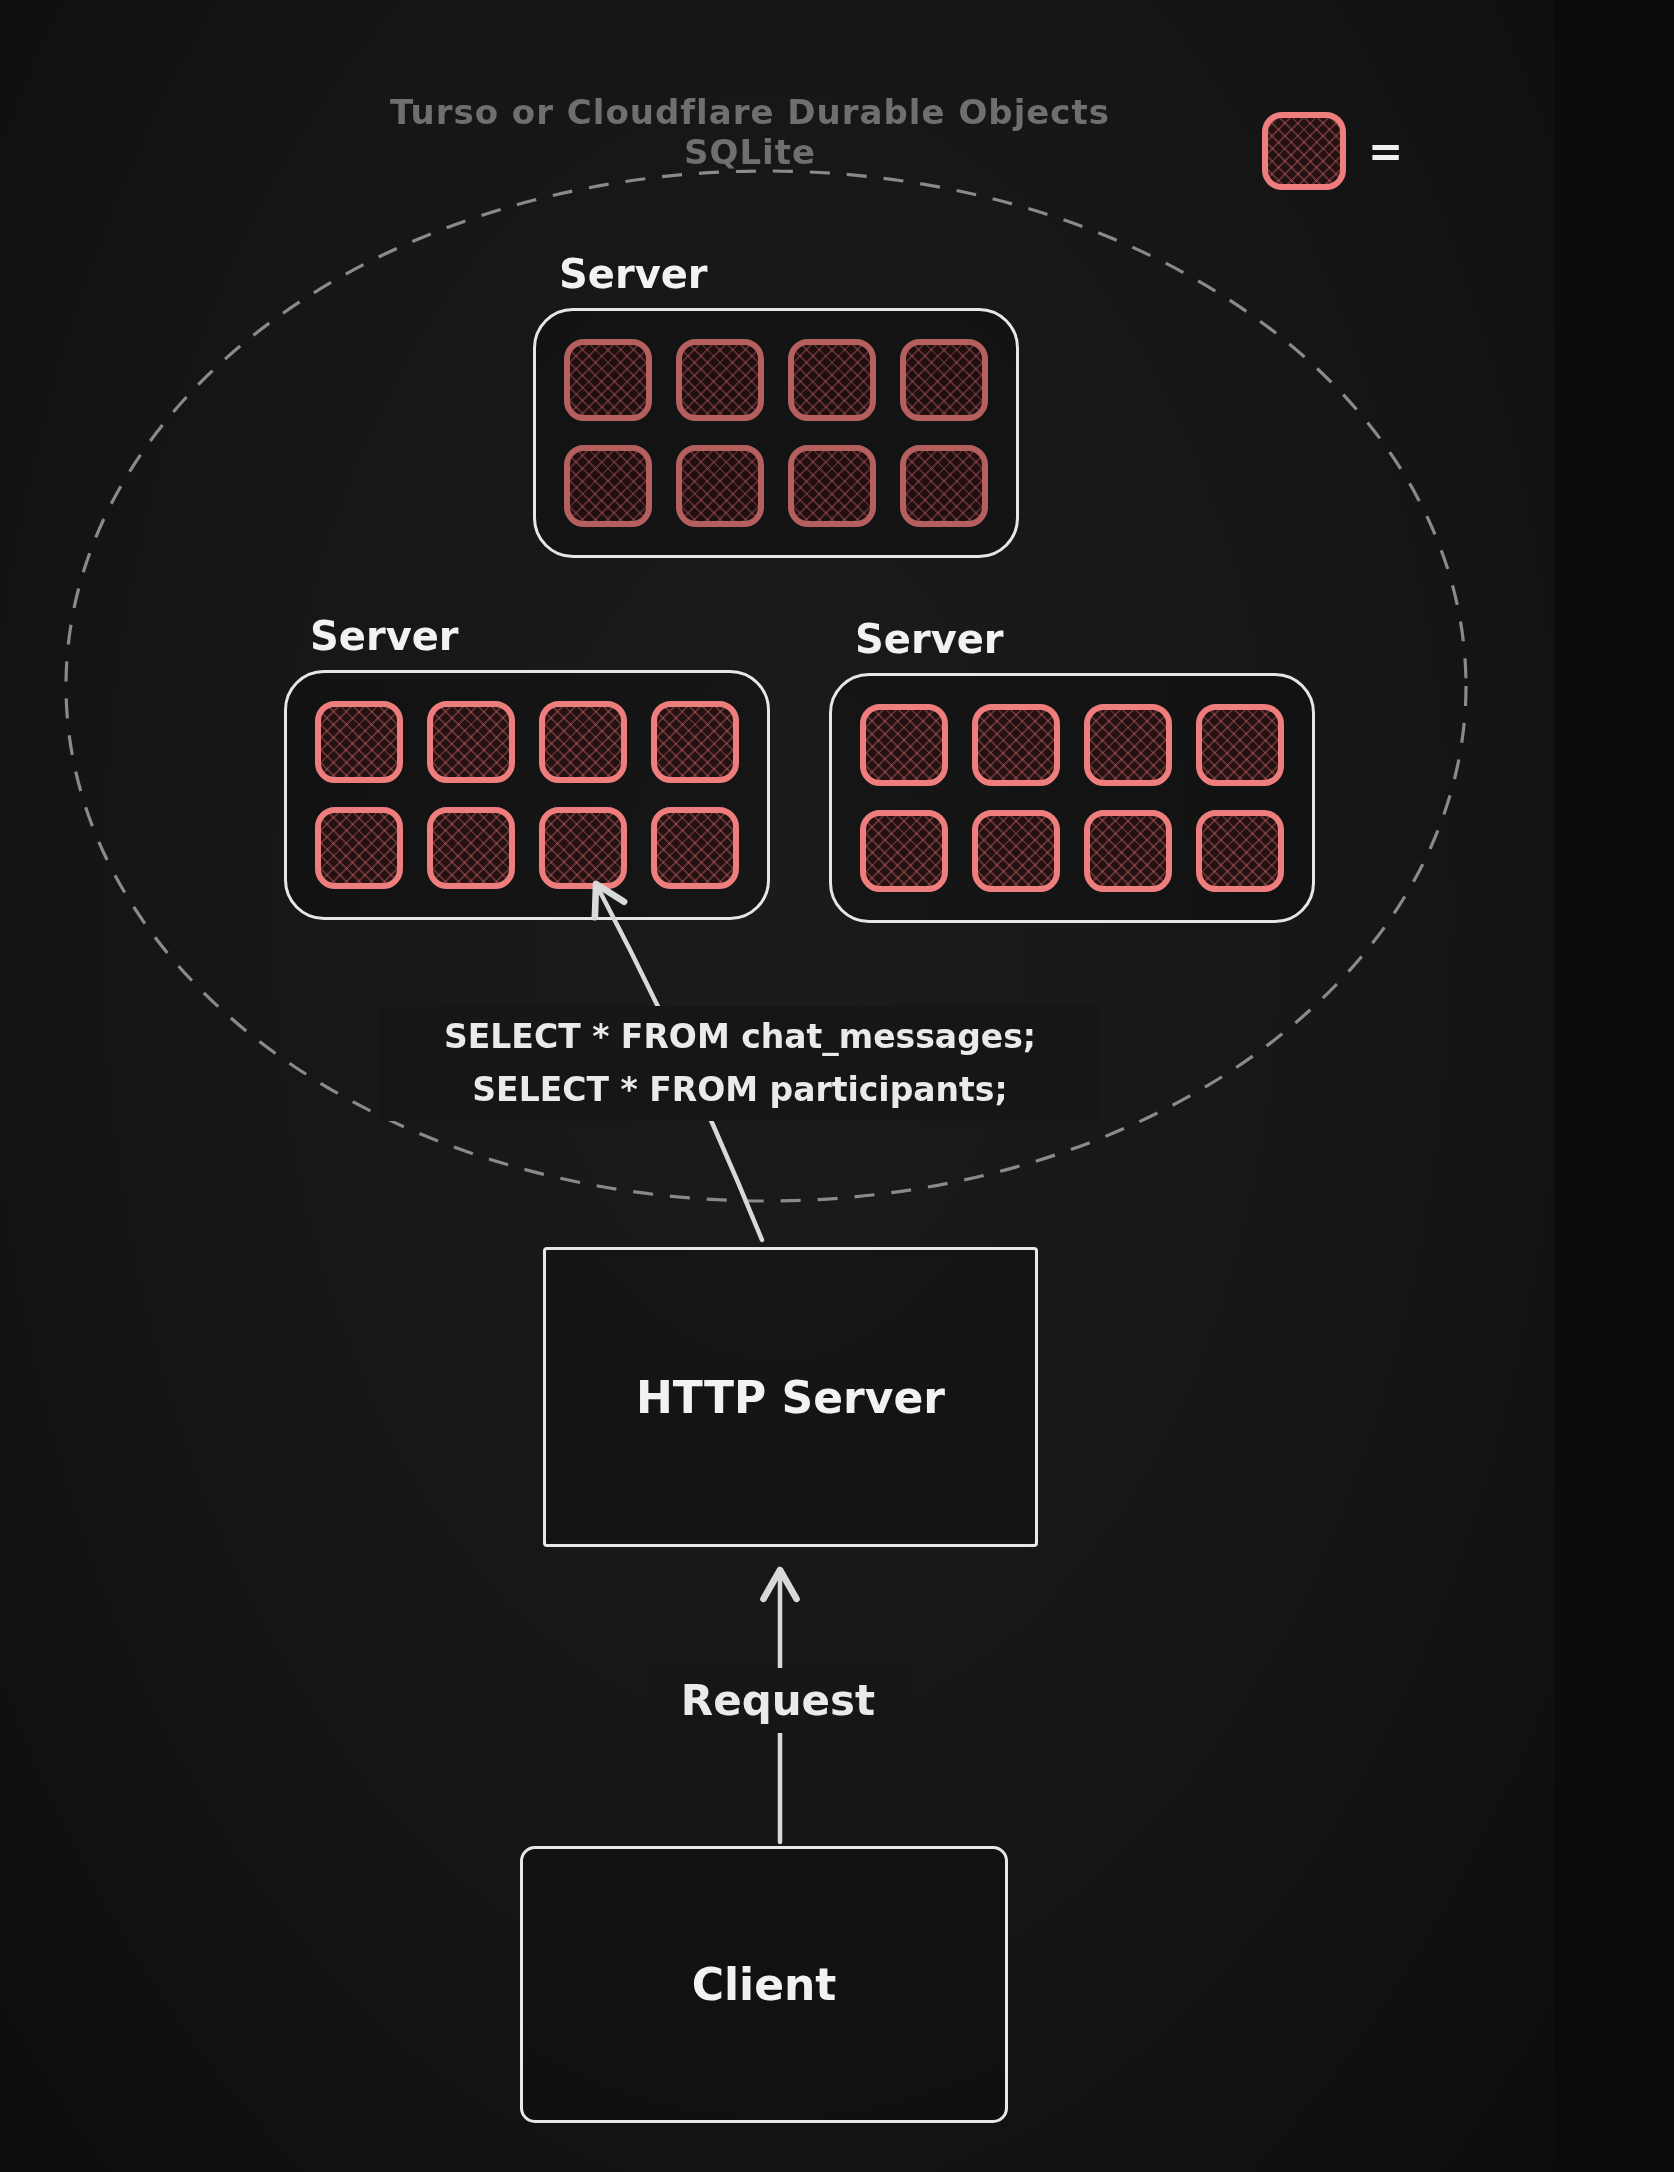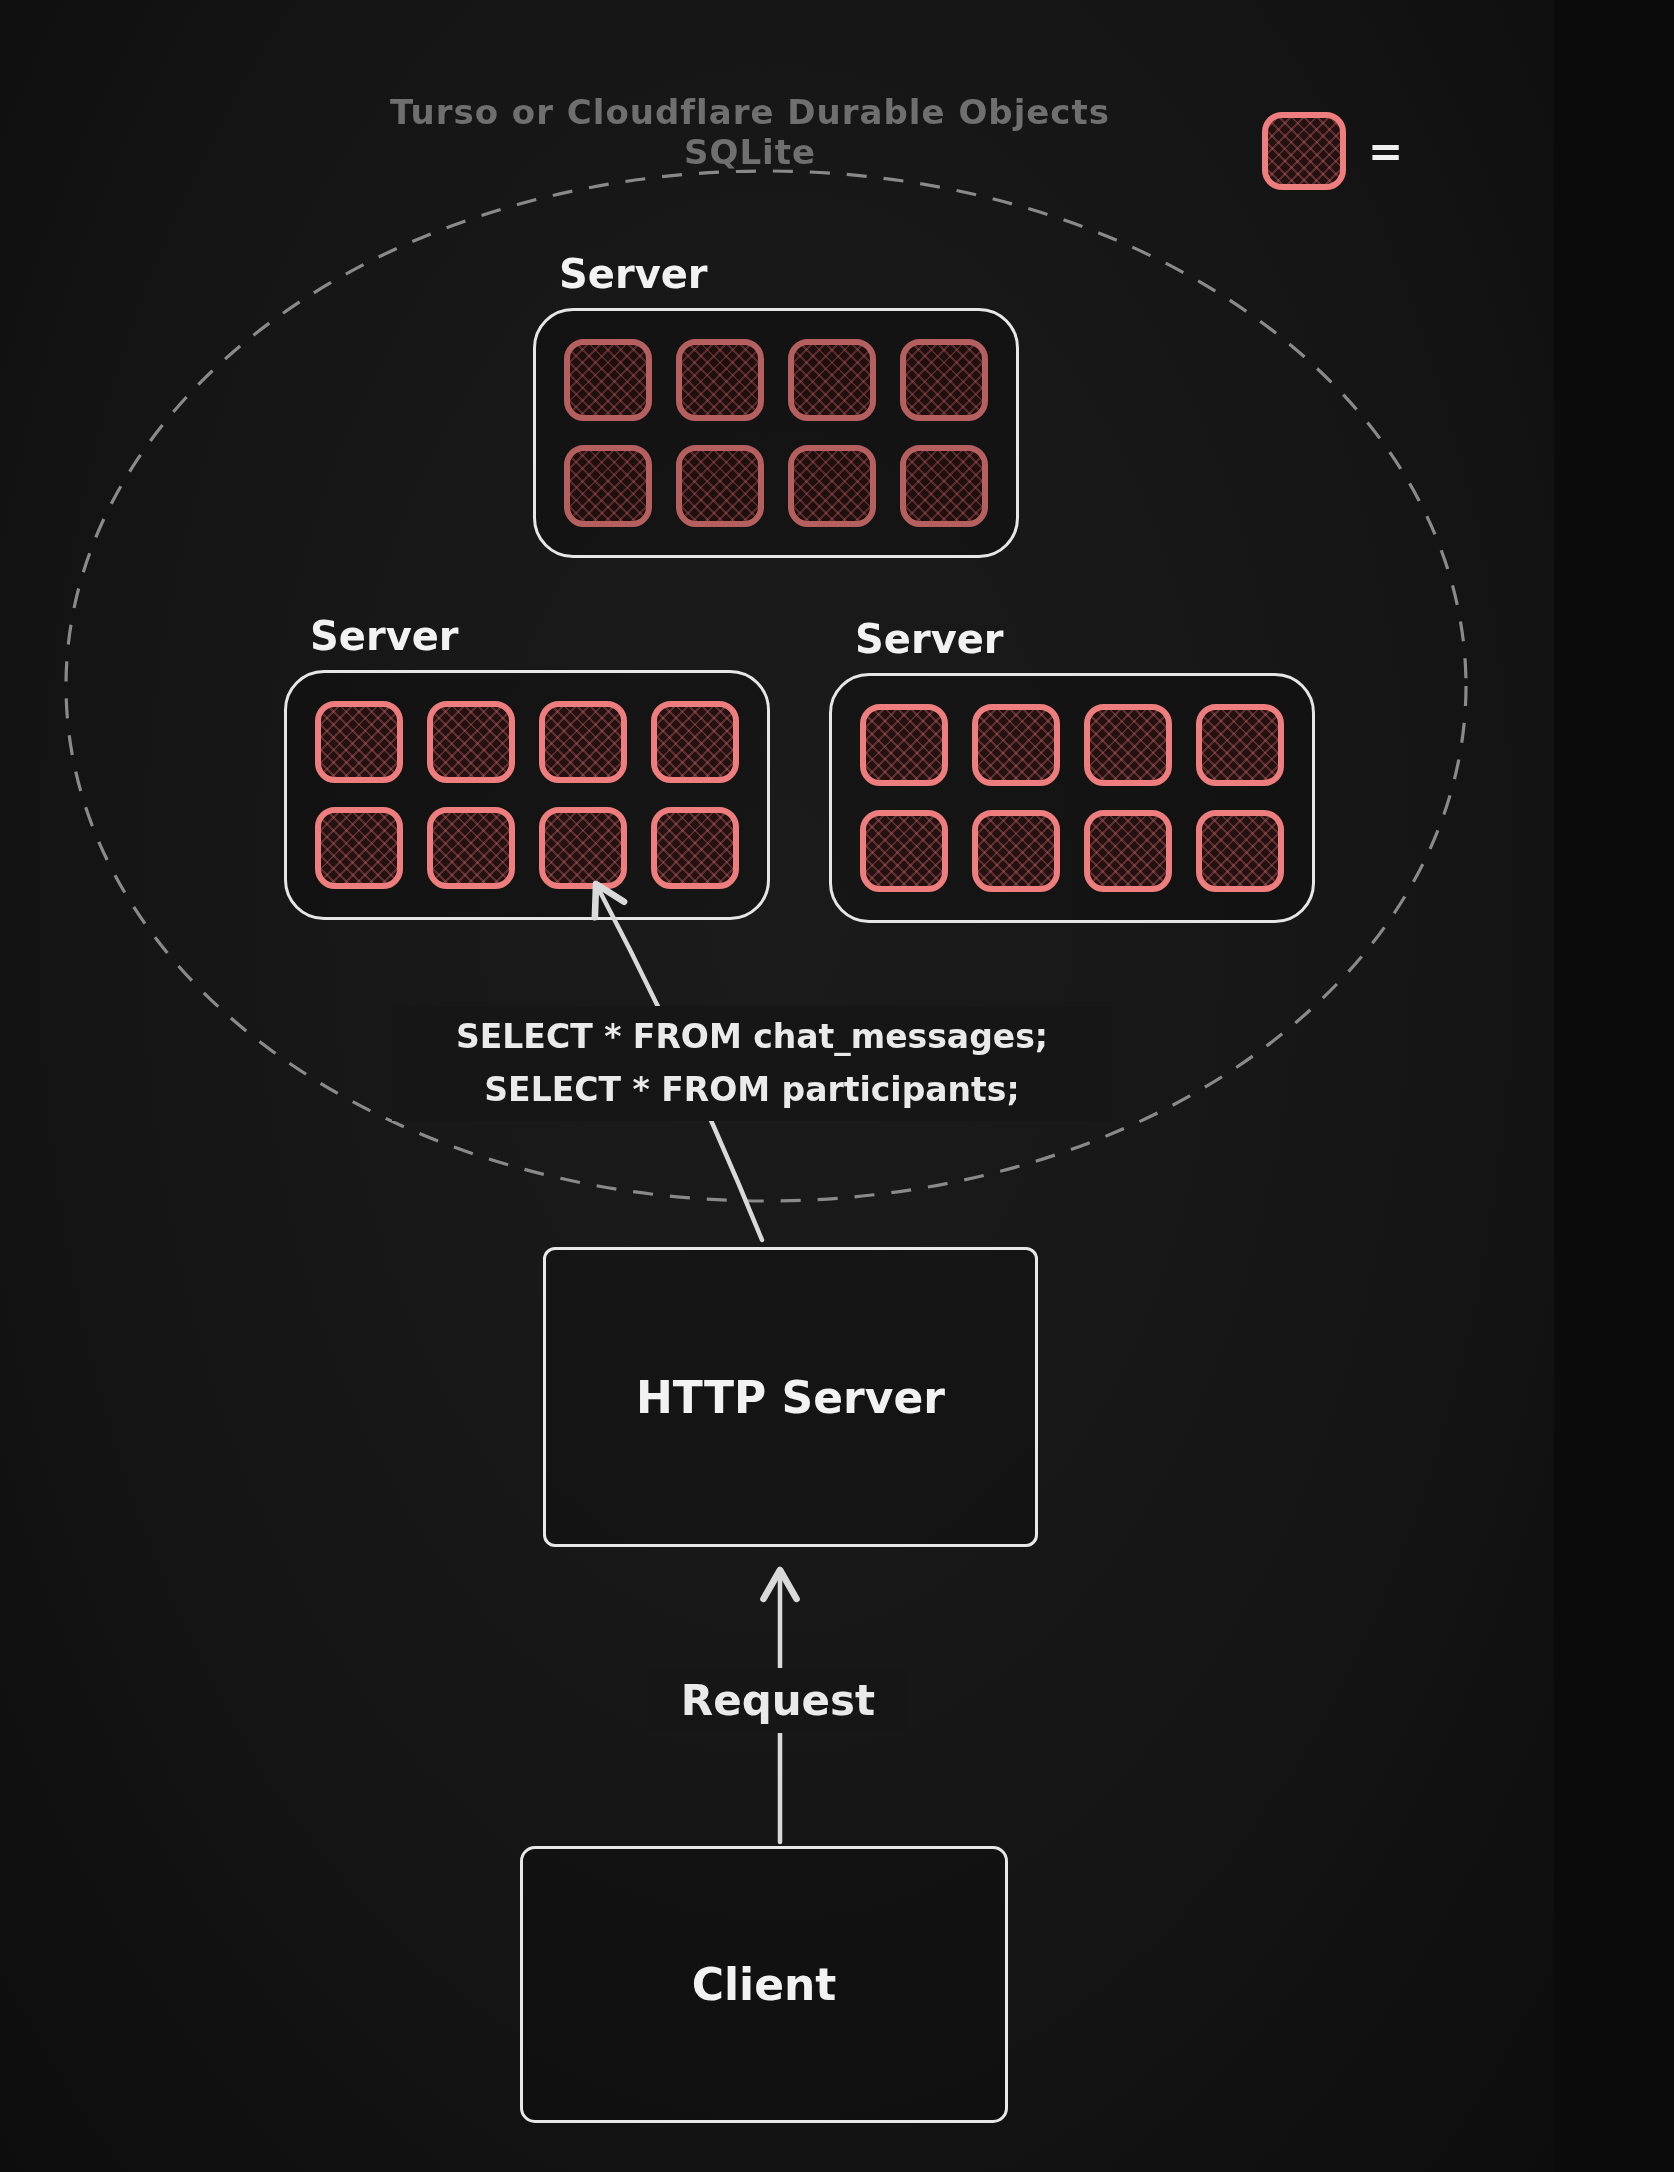--- a/index.html
+++ b/index.html
@@ -66,21 +66,21 @@
   }
   .server-box .db-cell { width: 76px; height: 70px; border-width: 6px; }
 
   
   .server-group.dim .db-cell { border-color: #c96a6a; filter: brightness(0.9); }
 
   
   .node-box {
     position: absolute;
     border: 3.5px solid #e8e8e8;
-    border-radius: 12px;
+    border-radius: 4px;
     display: flex; align-items: center; justify-content: center;
     background: rgba(0,0,0,0.15);
   }
   .node-box .node-label { font-size: 44px; font-weight: bold; color: #f2f2f2; }
 
   
   .overlay {
     position: absolute; left: 0; top: 0;
     width: 1674px; height: 2172px;
     z-index: 5;
@@ -89,21 +89,21 @@
 
   
   .float-label {
     position: absolute; z-index: 6;
     background: #161616;
     color: #eaeaea;
     font-weight: bold;
     text-align: center;
   }
   .sql-text {
-    left: 392px; top: 1006px; width: 720px;
+    left: 380px; top: 1006px; width: 720px;
     font-size: 33px; line-height: 1.62;
     padding: 4px 0;
   }
   .request-label {
     left: 648px; top: 1668px; width: 260px;
     font-size: 42px;
     padding: 8px 0;
   }
 </style>
 </head>

